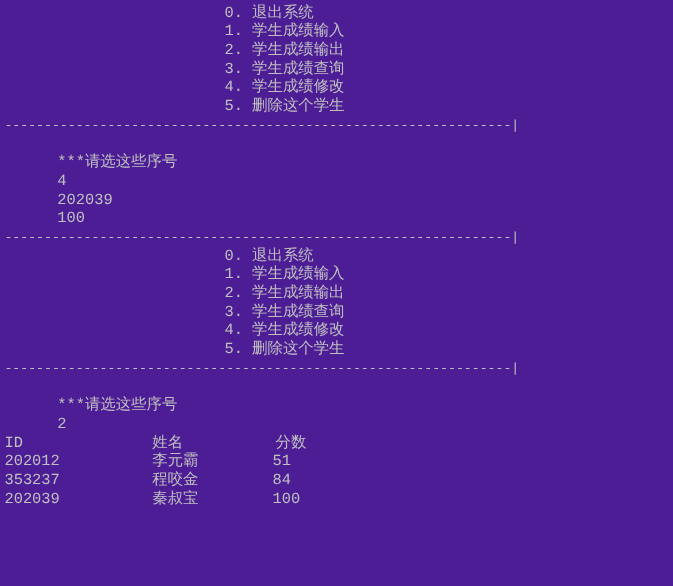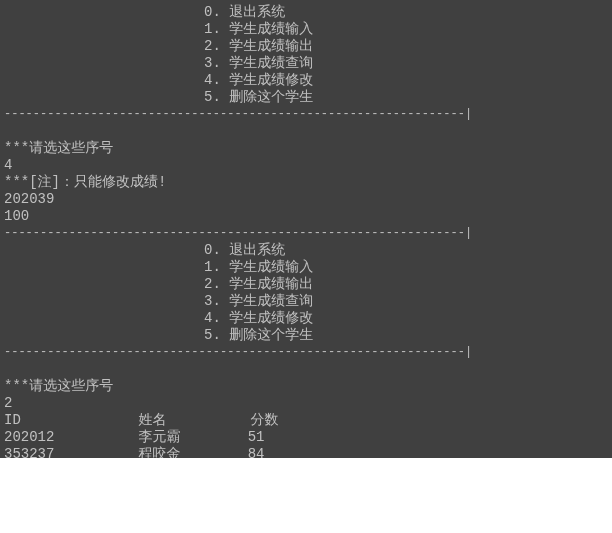--- a/index.html
+++ b/index.html
@@ -1,37 +1,37 @@
 <!DOCTYPE html>
 <html><head>
 <meta charset="utf-8">
 <style>
   html,body{margin:0;padding:0;background:#fff;}
   .terminal{
-    width:612px;height:458px;
-    background:#404040;
+    width:612px;height:533px;
+    background:#4c1d95;
     font-family:"SimSun","NSimSun","Courier New",monospace;
     font-size:14px;line-height:17px;
     color:#c0c0c0;
     box-sizing:border-box;
     overflow:hidden;
     position:relative;
     padding:4px 0 0 4px;
   }
   .menu-block{margin-left:200px;}
   .menu-line{white-space:pre;}
   .sep{
     letter-spacing:0;
     white-space:pre;
     color:#c0c0c0;
     overflow:hidden;
     font-family:"Courier New",monospace;
     font-size:12px;
   }
-  .line{white-space:pre;}
+  .line{white-space:pre;margin-left:48px;}
   .blank{height:17px;}
   .table-row{white-space:pre;}
   .table-area{margin-top:0;}
 </style>
 </head>
 <body>
 
 <div class="terminal">
 
   <div class="menu-block">
@@ -41,21 +41,20 @@
     <div class="menu-line">3. 学生成绩查询</div>
     <div class="menu-line">4. 学生成绩修改</div>
     <div class="menu-line">5. 删除这个学生</div>
   </div>
   <div class="sep">----------------------------------------------------------------|</div>
 
   <div class="blank"></div>
 
   <div class="line">***请选这些序号</div>
   <div class="line">4</div>
-  <div class="line">***[注]：只能修改成绩!</div>
   <div class="line">202039</div>
   <div class="line">100</div>
 
   <div class="sep">----------------------------------------------------------------|</div>
   <div class="menu-block">
     <div class="menu-line">0. 退出系统</div>
     <div class="menu-line">1. 学生成绩输入</div>
     <div class="menu-line">2. 学生成绩输出</div>
     <div class="menu-line">3. 学生成绩查询</div>
     <div class="menu-line">4. 学生成绩修改</div>

